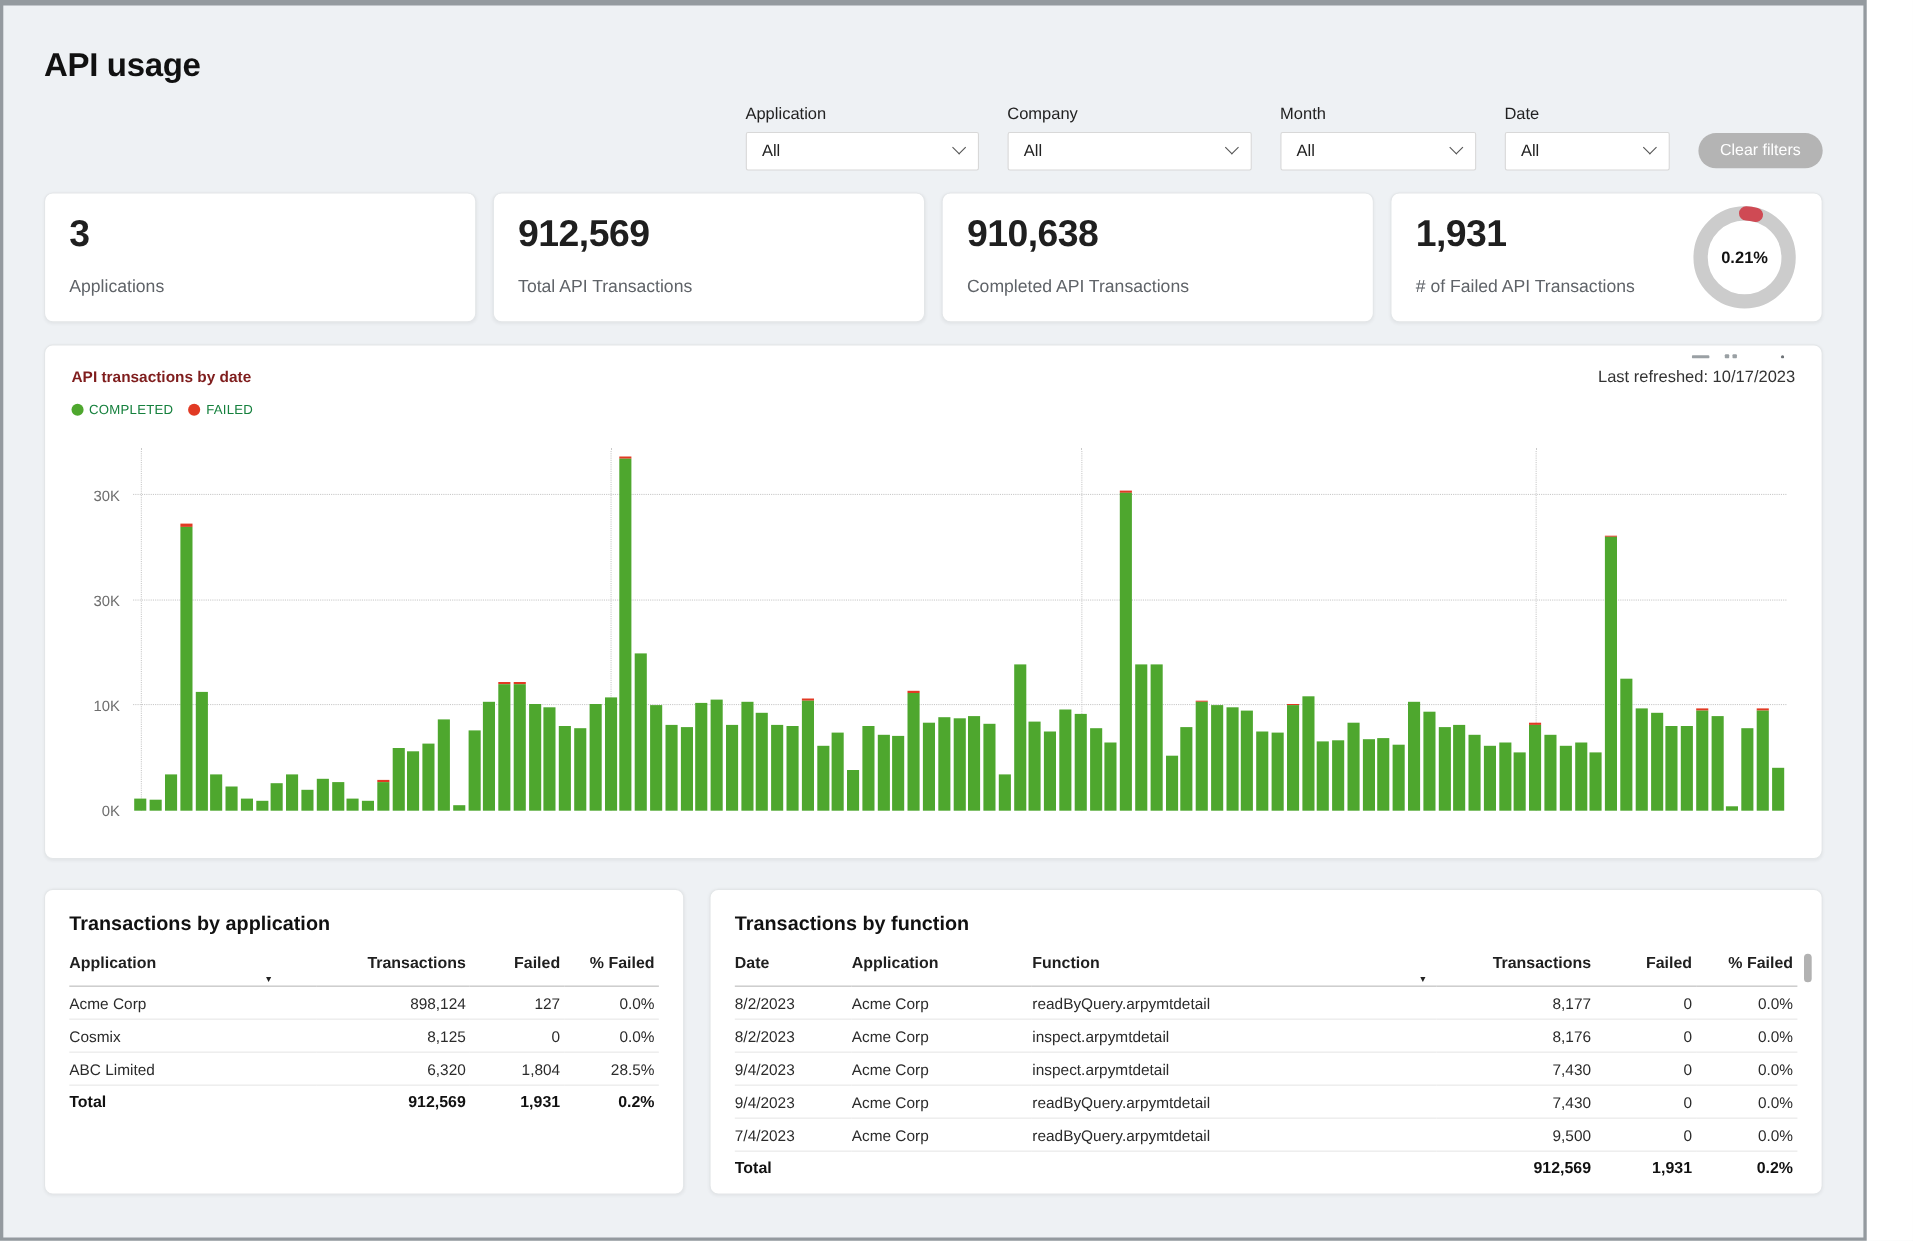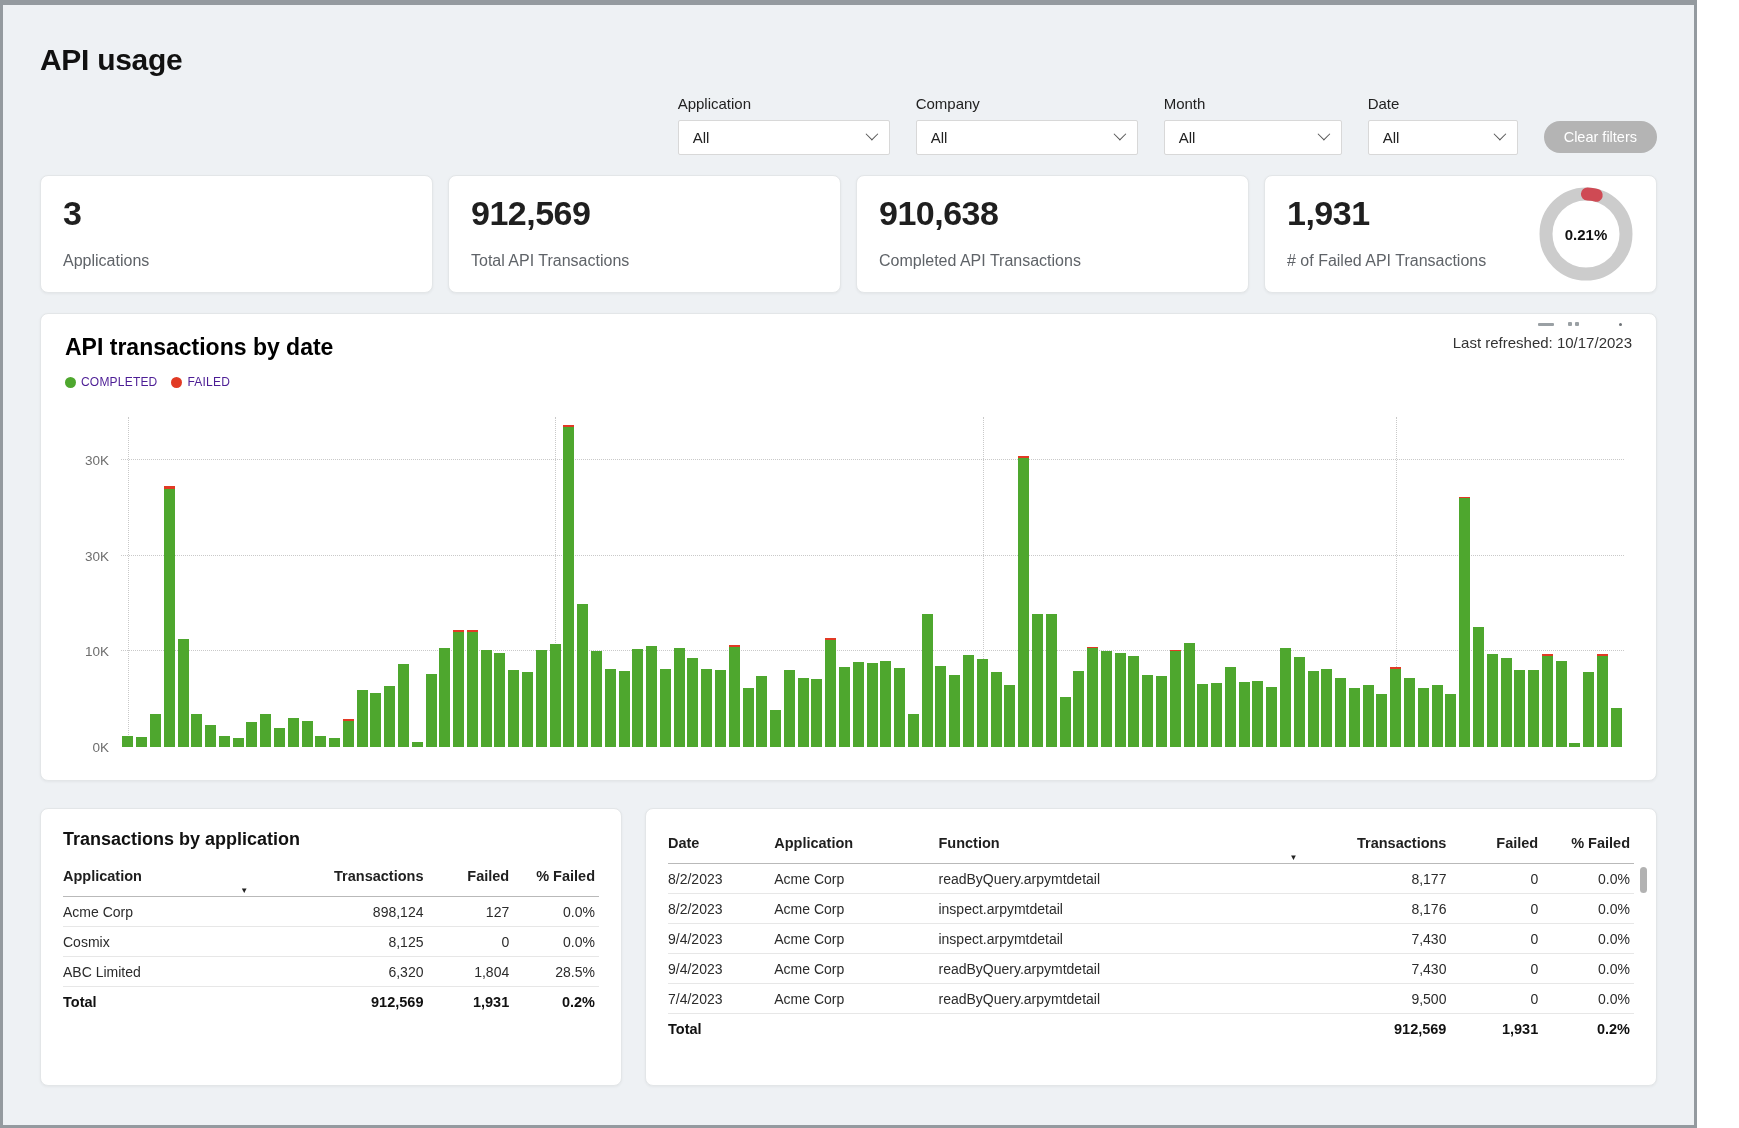--- a/index.html
+++ b/index.html
@@ -35,29 +35,29 @@
   .kpi-text{ display:flex; flex-direction:column; justify-content:space-between; height:100%; padding:2px 0 6px;}
   .kpi-value{ font-size:34px; font-weight:700; color:#1f1f1f; letter-spacing:-0.5px;}
   .kpi-label{ font-size:16px; color:#5f6368; }
   .gauge-wrap{ position:relative; width:96px; height:96px; }
   .gauge-label{ position:absolute; inset:0; display:flex; align-items:center; justify-content:center;
                 font-size:15px; font-weight:700; color:#111;}
 
   
   .chart-card{ margin-top:20px; height:468px; padding:20px 24px; position:relative; }
   .chart-head{ display:flex; justify-content:space-between; align-items:flex-start; }
-  .chart-title{ font-size:23px; font-weight:700; color:#000000; }
+  .chart-title{ font-size:14px; font-weight:700; color:#7f1d1d; }
   .last-refreshed{ font-size:15px; color:#333; }
   .clip-icons{ position:absolute; top:4px; right:34px; display:flex; gap:14px; align-items:flex-end; height:8px; overflow:hidden;}
   .clip-icons .bar-frag{ width:16px; height:3px; background:#9aa0a4; border-radius:1px;}
   .clip-icons .dots-frag{ display:flex; gap:3px;}
   .clip-icons .dots-frag i{ width:4px; height:4px; background:#9aa0a4; border-radius:1px; display:block;}
   .clip-icons .dot-frag{ width:3px; height:3px; background:#6d7276; border-radius:50%; margin-left:26px;}
   .legend{ display:flex; gap:14px; margin-top:14px; align-items:center;}
-  .legend-item{ display:flex; align-items:center; gap:5px; font-size:12px; color:#4c1d95; letter-spacing:.2px;}
+  .legend-item{ display:flex; align-items:center; gap:5px; font-size:12px; color:#15803d; letter-spacing:.2px;}
   .legend-dot{ width:11px; height:11px; border-radius:50%; display:inline-block;}
 
   .chart-plot{ position:relative; height:330px; margin:28px 8px 0 56px; }
   .hgrid{ position:absolute; left:0; right:0; border-top:1px dotted #c9c9c9; }
   .vgrid{ position:absolute; top:0; bottom:0; border-left:1px dotted #c9c9c9; }
   .ylab{ position:absolute; left:-56px; width:44px; text-align:right; font-size:13.5px; color:#6e6e6e; }
   .bars{ position:absolute; inset:0; display:flex; align-items:flex-end; }
   .bar-slot{ flex:1; display:flex; flex-direction:column; justify-content:flex-end; margin:0 1.4px; height:100%; }
   .seg-fail{ width:100%; }
   .seg-done{ width:100%; }
@@ -576,20 +576,21 @@
                 <td>Total</td>
                 <td class="num">912,569</td>
                 <td class="num">1,931</td>
                 <td class="num">0.2%</td>
               </tr>
             </tbody>
         </table>
       </div>
 
       <div class="card table-card func">
+        <div class="table-title">Transactions by function</div>
         <table>
           <colgroup>
               <col style="width:11%">
               <col style="width:17%">
               <col style="width:38%">
               <col style="width:15%">
               <col style="width:9.5%">
               <col style="width:9.5%">
             </colgroup>
           <thead>

